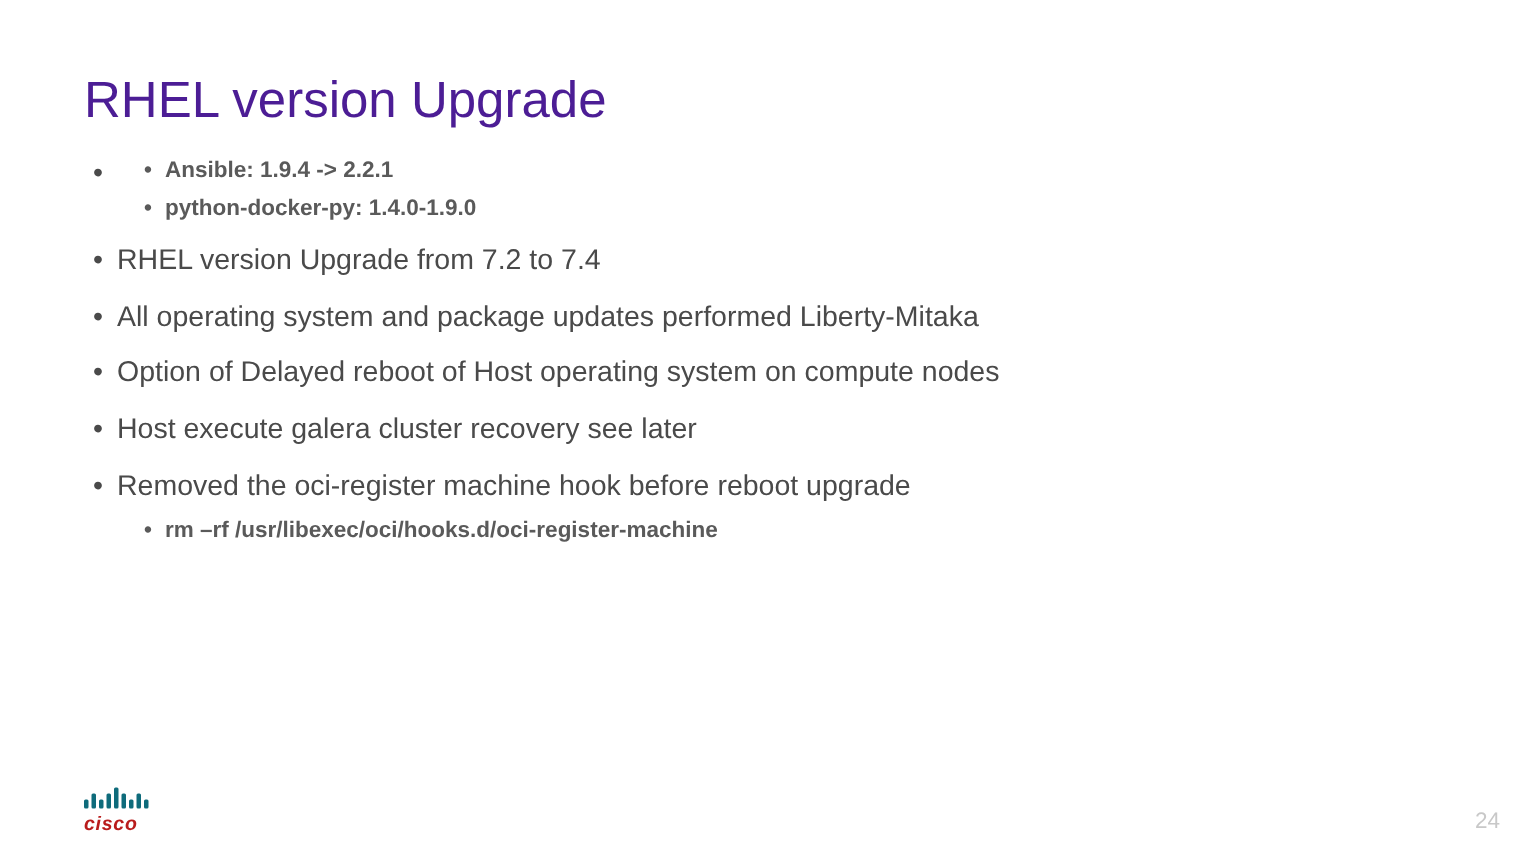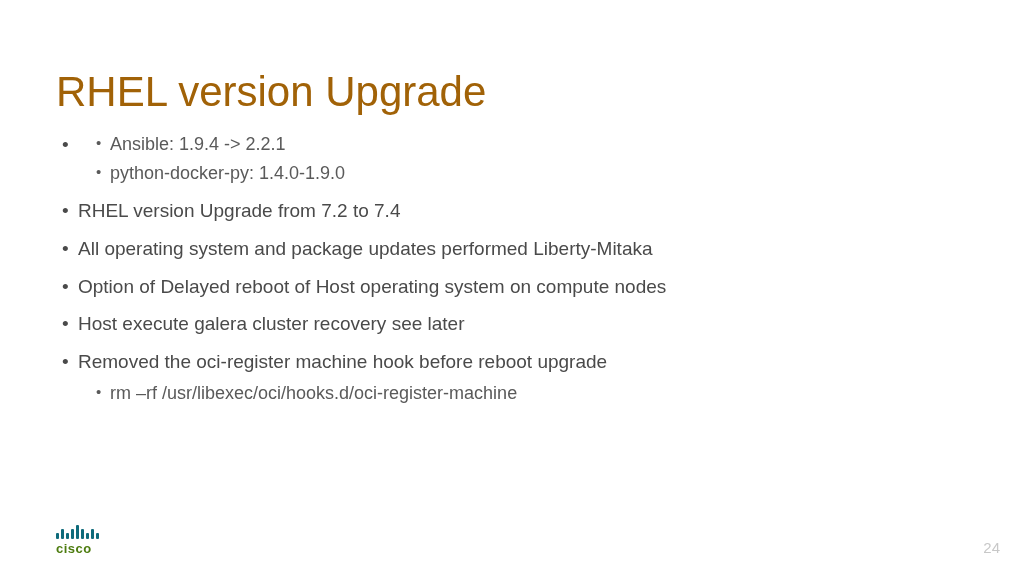--- a/index.html
+++ b/index.html
@@ -9,25 +9,24 @@
       font-family: Arial, Helvetica, sans-serif;
       background: #ffffff;
       position: relative;
       overflow: hidden;
     }
     .slide {
       padding: 48px 56px 0 56px;
       height: 100%;
     }
     .title {
-      font-size: 42px;
+      font-size: 34px;
       font-weight: 400;
-      color: #a16207;
+      color: #4c1d95;
       margin-bottom: 16px;
-      margin-top: 20px;
     }
     ul.top {
       list-style: none;
       padding-left: 0;
     }
     ul.top > li {
       font-size: 19px;
       color: #4a4a4a;
       line-height: 1.35;
       margin-bottom: 12px;
@@ -41,26 +40,27 @@
       top: 0;
       color: #4a4a4a;
       font-size: 19px;
     }
     ul.sub {
       list-style: none;
       padding-left: 12px;
       margin-top: 6px;
     }
     ul.sub > li {
-      font-size: 18px;
+      font-size: 15px;
       color: #5a5a5a;
       line-height: 1.4;
       margin-bottom: 4px;
       padding-left: 20px;
       position: relative;
+      font-weight: bold;
     }
     ul.sub > li::before {
       content: "•";
       position: absolute;
       left: 6px;
       top: 0;
       color: #5a5a5a;
       font-size: 15px;
     }
     .logo {
@@ -87,22 +87,23 @@
     .b3 { height: 6px; }
     .b4 { height: 10px; }
     .b5 { height: 14px; }
     .b6 { height: 10px; }
     .b7 { height: 6px; }
     .b8 { height: 10px; }
     .b9 { height: 6px; }
     .logo-text {
       font-size: 13px;
       letter-spacing: 0.5px;
-      color: #4d7c0f;
+      color: #b91c1c;
       font-weight: bold;
+      font-style: italic;
     }
     .page-num {
       position: absolute;
       right: 24px;
       bottom: 20px;
       font-size: 15px;
       color: #c8c8c8;
     }
   </style>
 </head>

